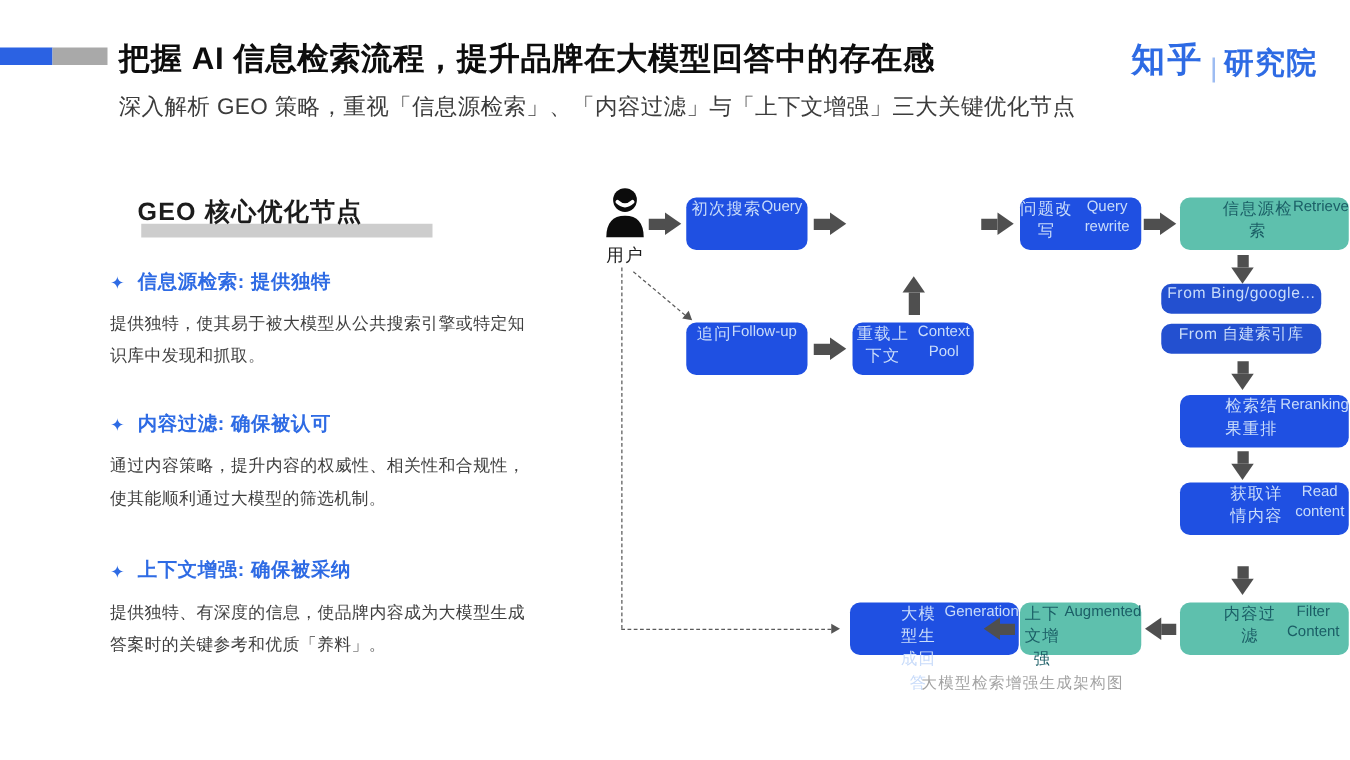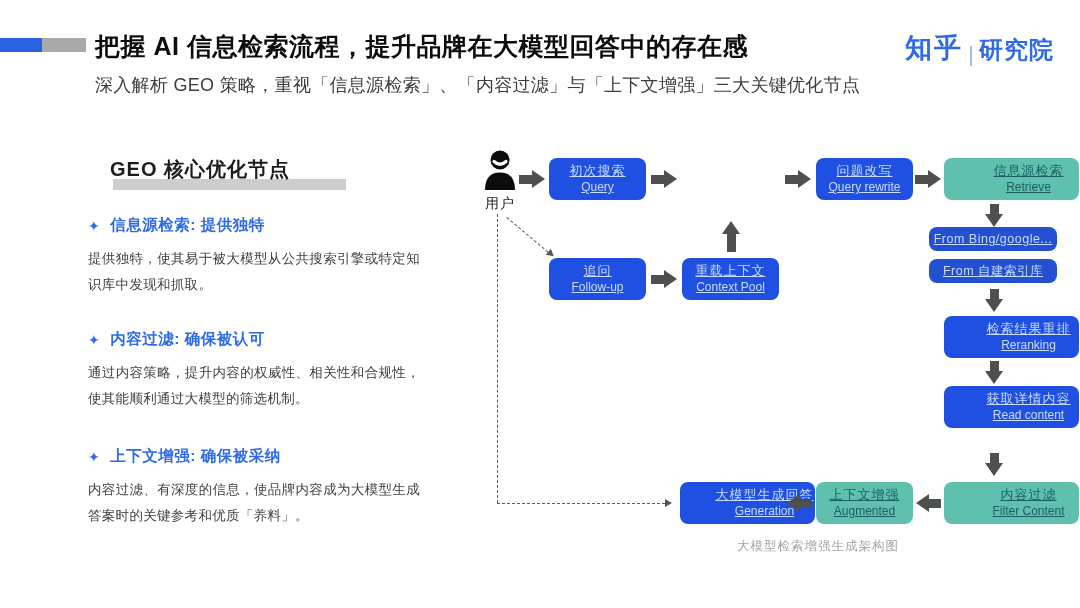--- a/index.html
+++ b/index.html
@@ -18,21 +18,21 @@
   .logo .sep{width:2px;height:20px;background:#9dbcf2;}
   .logo .inst{font-size:24px;font-weight:bold;letter-spacing:1px;}
   
   .heading-wrap{position:absolute;left:110px;top:156px;}
   .heading{position:relative;z-index:2;font-size:20px;font-weight:bold;color:#1c1c1c;letter-spacing:1px;}
   .heading-bar{position:absolute;left:3px;top:23px;width:233px;height:11px;background:#cdcdcd;z-index:1;}
   .bullet{position:absolute;left:88px;width:340px;display:flex;align-items:center;gap:10px;color:#2e6be4;font-size:15.5px;font-weight:bold;letter-spacing:.5px;}
   .diamond{font-size:14px;line-height:1;}
   .desc{position:absolute;left:88px;width:332px;font-size:13.5px;color:#3f3f3f;line-height:1.95;letter-spacing:.3px;text-align:justify;}
   
-  .node{position:absolute;border-radius:8px;display:flex;flex-direction:column;justify-content:center;text-align:center;text-decoration:underline;}
+  .node{position:absolute;border-radius:8px;display:flex;flex-direction:row;justify-content:center;text-align:center;}
   .node.blue{background:#1f50e2;color:#c9dcfa;}
   .node.navy{background:#2350d0;color:#c9dcfa;}
   .node.teal{background:#5ec0ad;color:#1b5e66;}
   .node .zh{font-size:13px;letter-spacing:1px;line-height:1.4;}
   .node .en{font-size:12px;line-height:1.3;}
   .node .one{font-size:12.5px;letter-spacing:.5px;}
   .std{width:97px;height:42px;}
   .wide{width:101px;height:42px;padding-left:34px;}
   .thin{width:128px;height:24px;}
   
@@ -88,21 +88,21 @@
   <div class="bullet" style="top:329px">
     <span class="diamond">✦</span>
     <span>内容过滤: 确保被认可</span>
   </div>
   <div class="desc" style="top:360px">通过内容策略，提升内容的权威性、相关性和合规性，使其能顺利通过大模型的筛选机制。</div>
 
   <div class="bullet" style="top:446px">
     <span class="diamond">✦</span>
     <span>上下文增强: 确保被采纳</span>
   </div>
-  <div class="desc" style="top:477px">内容过滤、有深度的信息，使品牌内容成为大模型生成答案时的关键参考和优质「养料」。</div>
+  <div class="desc" style="top:477px">提供独特、有深度的信息，使品牌内容成为大模型生成答案时的关键参考和优质「养料」。</div>
 
   <div class="user">
     <svg width="38" height="40" viewBox="0 0 38 40">
       <circle cx="19" cy="10" r="9.5" fill="#0c0c0c"></circle>
       <path d="M13 11.5 Q19 17 25 11.5" stroke="#fff" stroke-width="3.2" fill="none" stroke-linecap="round"></path>
       <path d="M4 40 Q4 22.5 19 22.5 Q34 22.5 34 40 Z" fill="#0c0c0c"></path>
     </svg>
     <div class="user-label">用户</div>
   </div>
 

